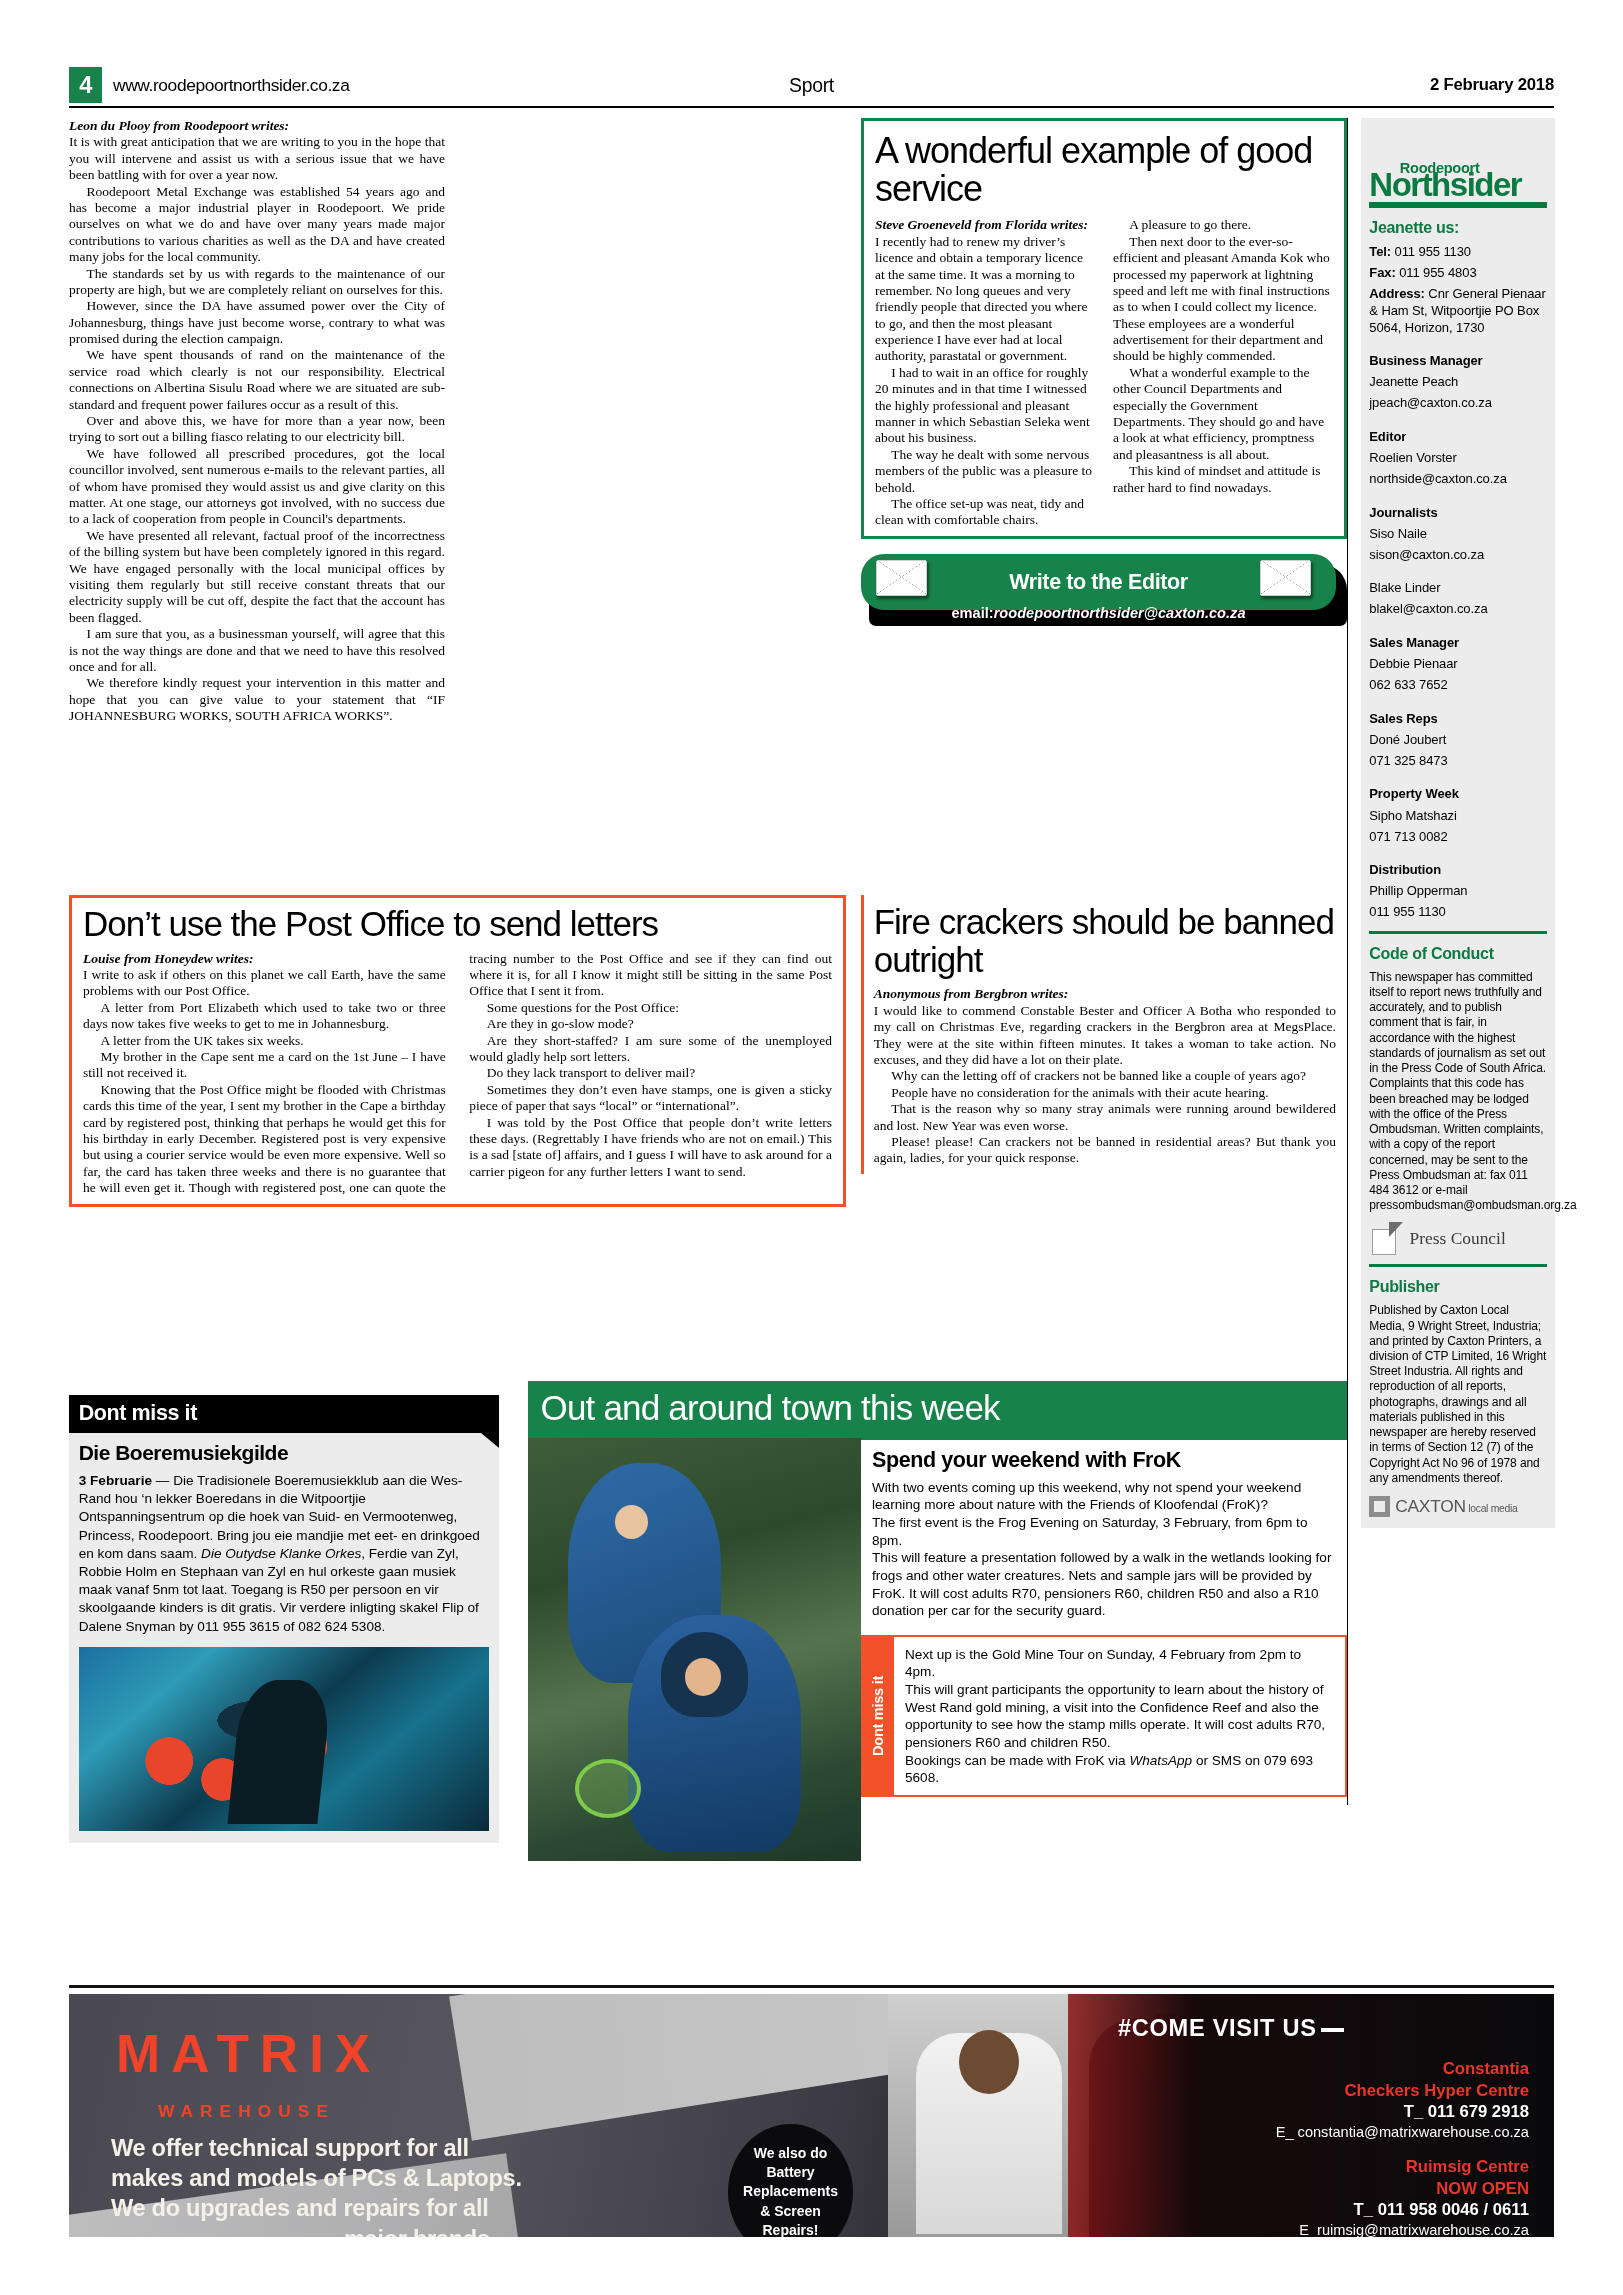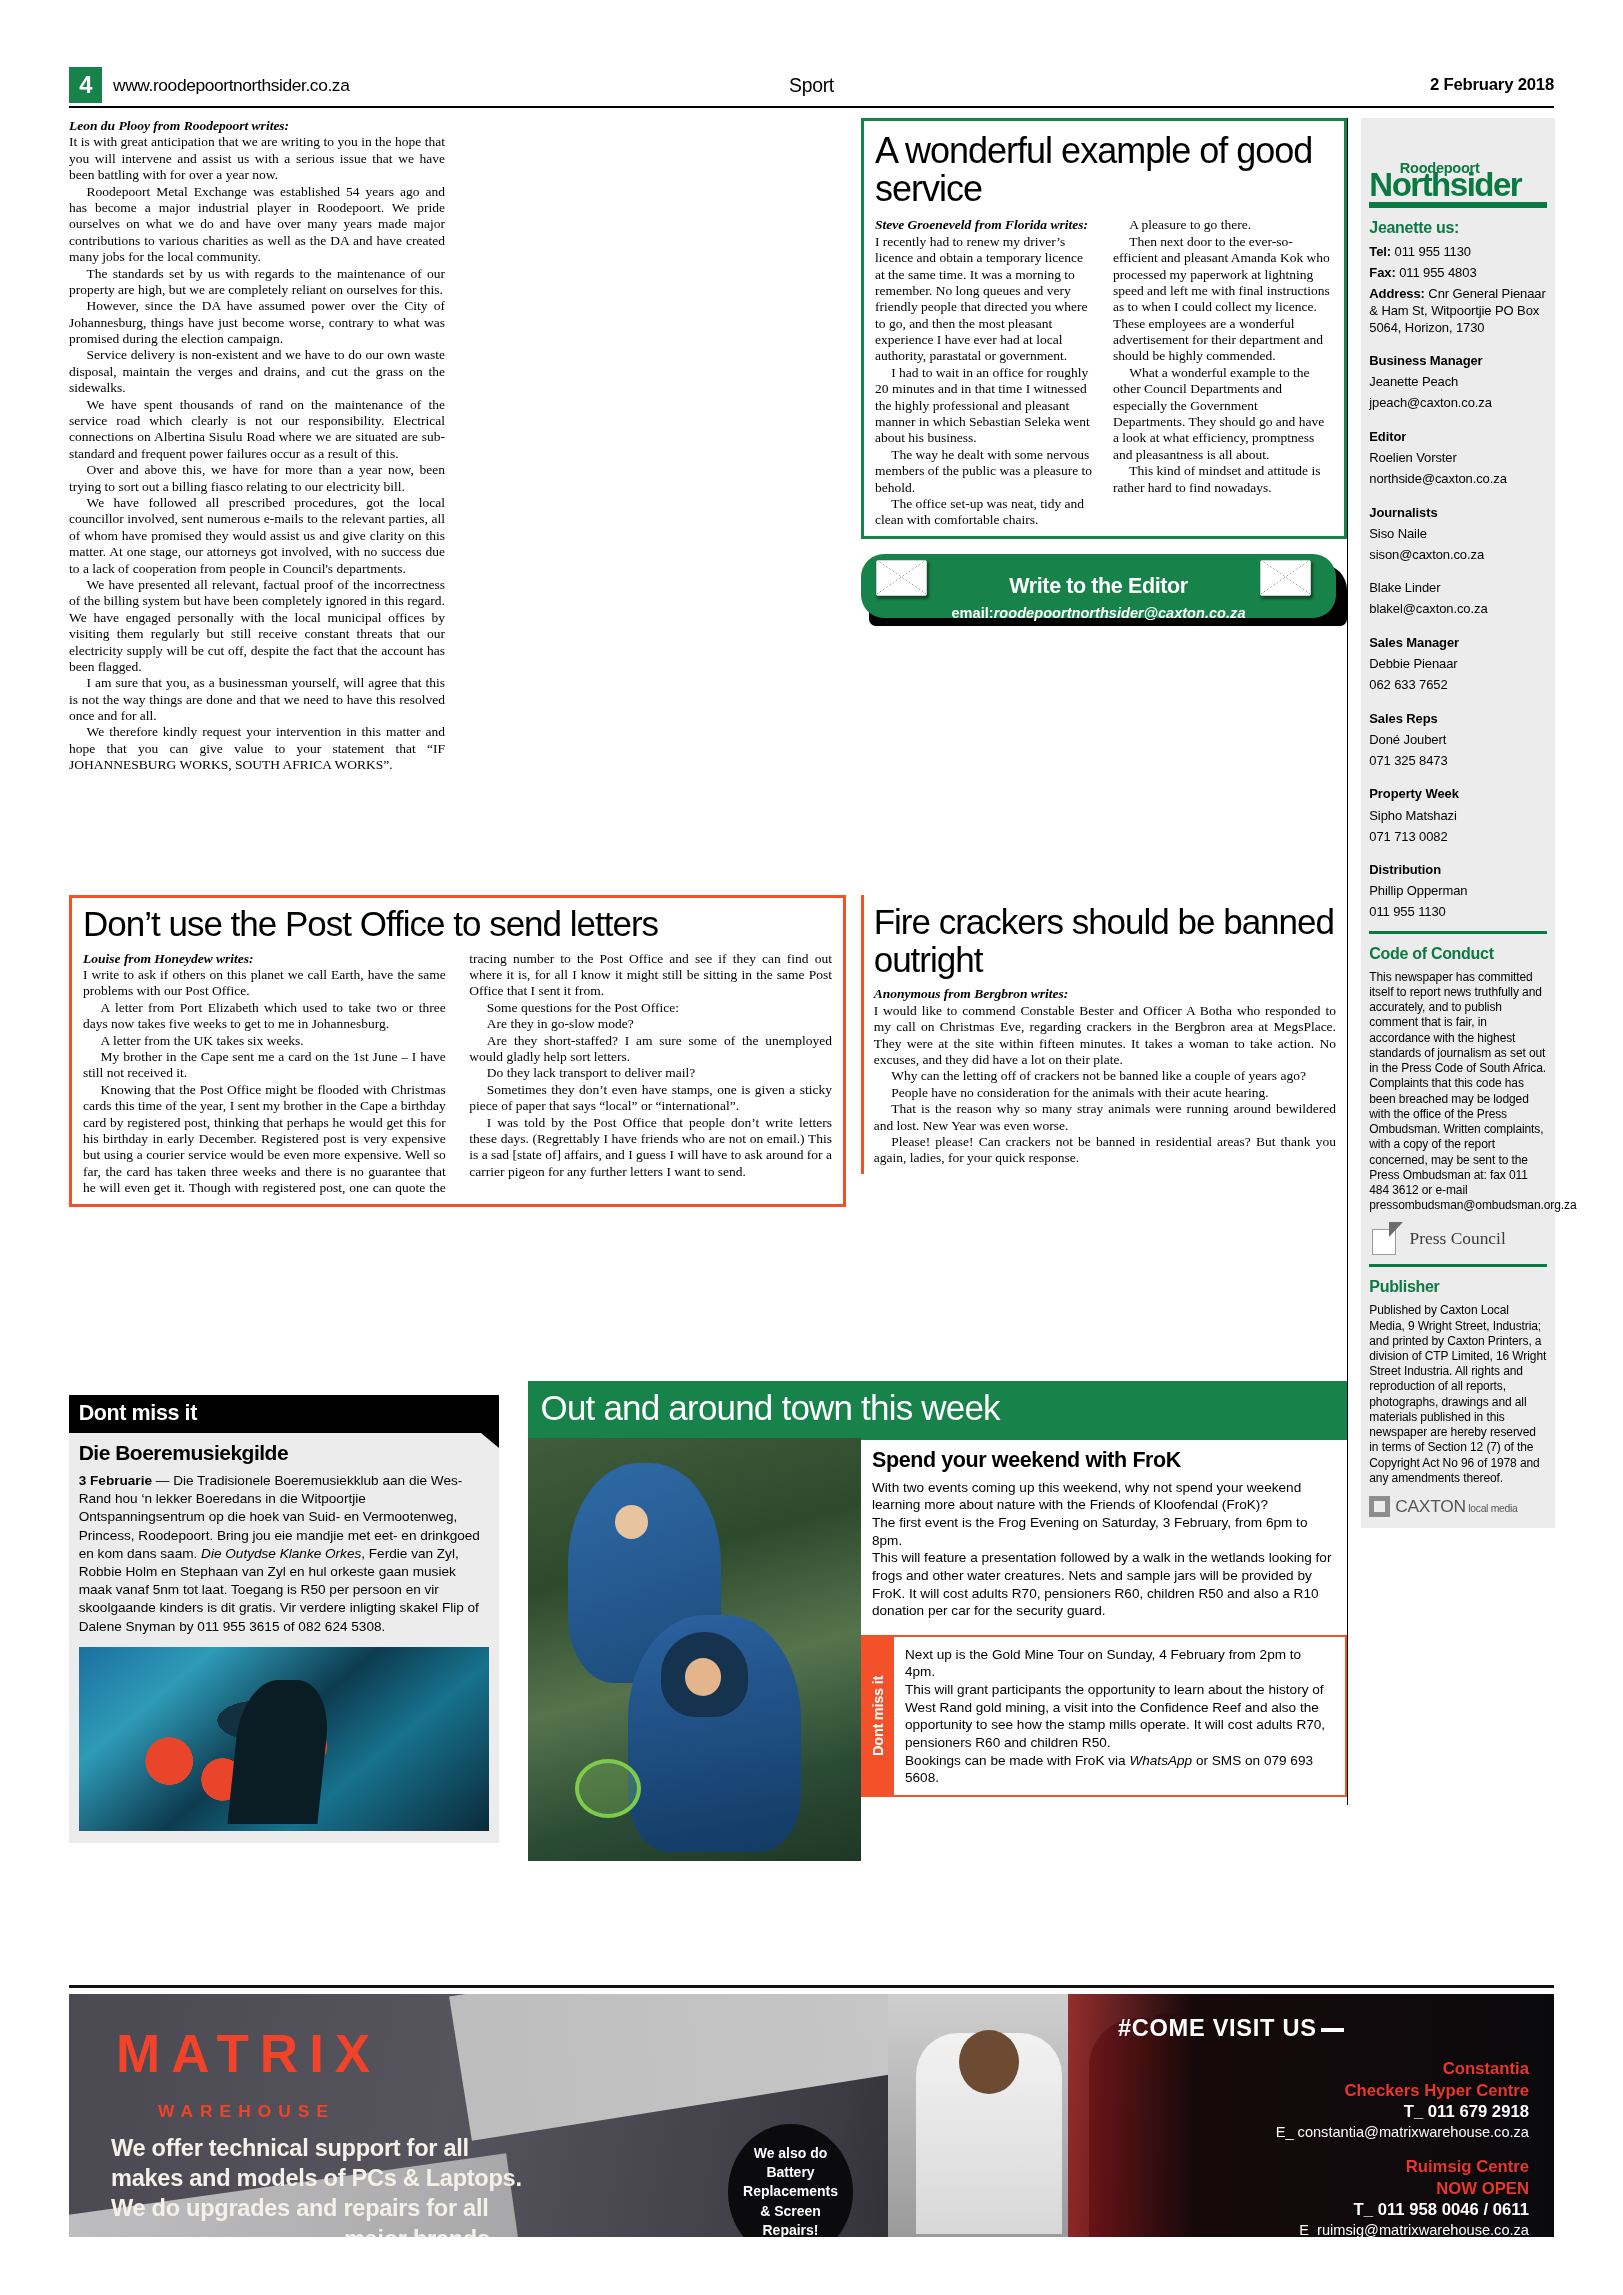--- a/index.html
+++ b/index.html
@@ -73,21 +73,21 @@
   .gb-body p { margin:0; text-indent:1.2em; }
   .gb-body p.first { text-indent:0; }
 
   
   .editor-band { position:relative; margin-top:15.3px; height:72px; }
   .editor-shadow {
     position:absolute; left:8.3px; top:9.7px; width:calc(100% - 8.3px); height:62px;
     background:#000; border-radius:26px 26px 7px 7px;
   }
   .editor-pill {
-    position:absolute; left:0; top:0; width:calc(100% - 11px); height:64px;
+    position:absolute; left:0; top:0; width:calc(100% - 11px); height:56px;
     background:#17824a; border-radius:23px;
     display:flex; align-items:center; justify-content:center;
   }
   .editor-pill .lbl { color:#fff; font-weight:bold; font-size:21.5px; letter-spacing:-0.4px; }
   .env {
     position:absolute; width:51px; height:36px; background:#fff;
     border:0.7px solid #cfcfcf; border-radius:2.1px;
     box-shadow:1.4px 2.1px 2.8px rgba(0,0,0,.45);
   }
   .env:before{
@@ -275,21 +275,20 @@
   </div>
   <div class="rule-top"></div>
 
   <div class="col-main">
     <div class="twocol">
       <p class="byline">Leon du Plooy from Roodepoort writes:</p>
       <p class="first">It is with great anticipation that we are writing to you in the hope that you will intervene and assist us with a serious issue that we have been battling with for over a year now.</p>
       <p>Roodepoort Metal Exchange was established 54 years ago and has become a major industrial player in Roodepoort. We pride ourselves on what we do and have over many years made major contributions to various charities as well as the DA and have created many jobs for the local community.</p>
       <p>The standards set by us with regards to the maintenance of our property are high, but we are completely reliant on ourselves for this.</p>
       <p>However, since the DA have assumed power over the City of Johannesburg, things have just become worse, contrary to what was promised during the election campaign.</p>
-      <p>Service delivery is non-existent and we have to do our own waste disposal, maintain the verges and drains, and cut the grass on the sidewalks.</p>
       <p>We have spent thousands of rand on the maintenance of the service road which clearly is not our responsibility. Electrical connections on Albertina Sisulu Road where we are situated are sub-standard and frequent power failures occur as a result of this.</p>
       <p>Over and above this, we have for more than a year now, been trying to sort out a billing fiasco relating to our electricity bill.</p>
       <p>We have followed all prescribed procedures, got the local councillor involved, sent numerous e-mails to the relevant parties, all of whom have promised they would assist us and give clarity on this matter. At one stage, our attorneys got involved, with no success due to a lack of cooperation from people in Council's departments.</p>
       <p>We have presented all relevant, factual proof of the incorrectness of the billing system but have been completely ignored in this regard. We have engaged personally with the local municipal offices by visiting them regularly but still receive constant threats that our electricity supply will be cut off, despite the fact that the account has been flagged.</p>
       <p>I am sure that you, as a businessman yourself, will agree that this is not the way things are done and that we need to have this resolved once and for all.</p>
       <p>We therefore kindly request your intervention in this matter and hope that you can give value to your statement that “IF JOHANNESBURG WORKS, SOUTH AFRICA WORKS”.</p>
     </div>
   </div>
 
   <div class="col-mid">

